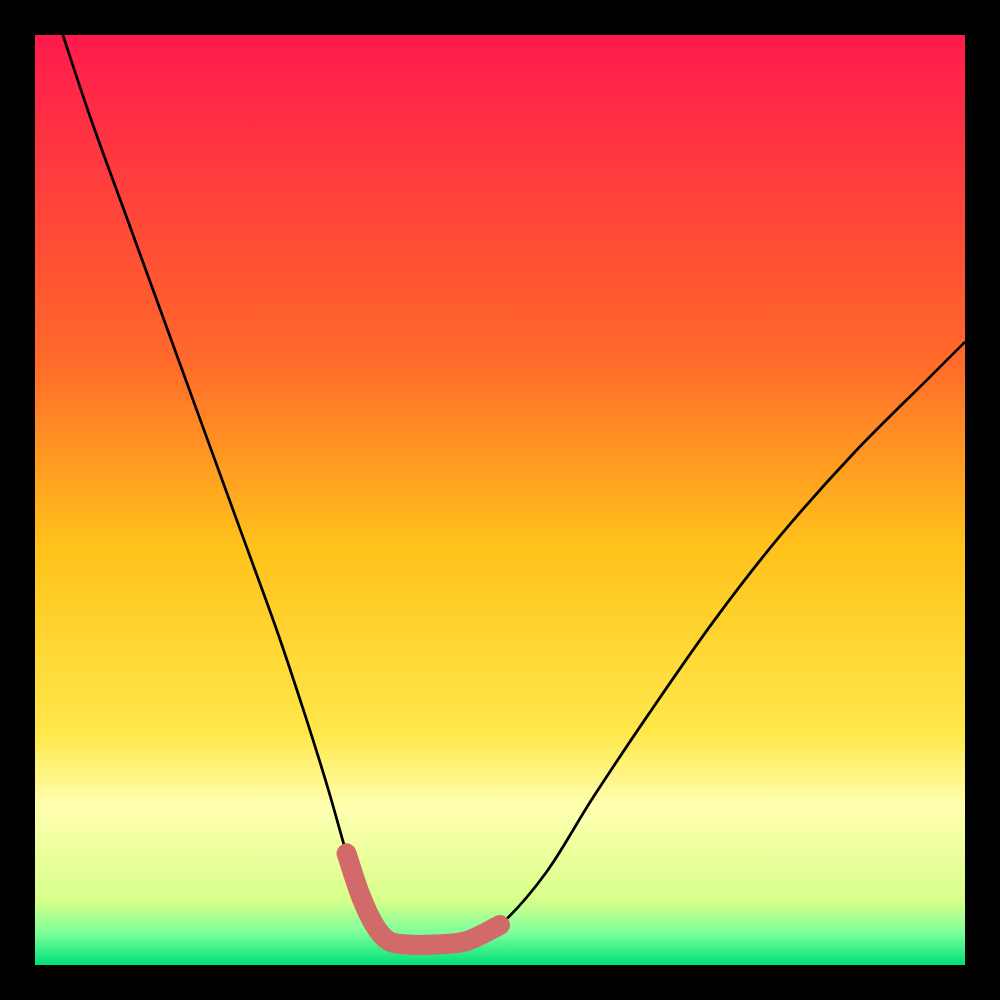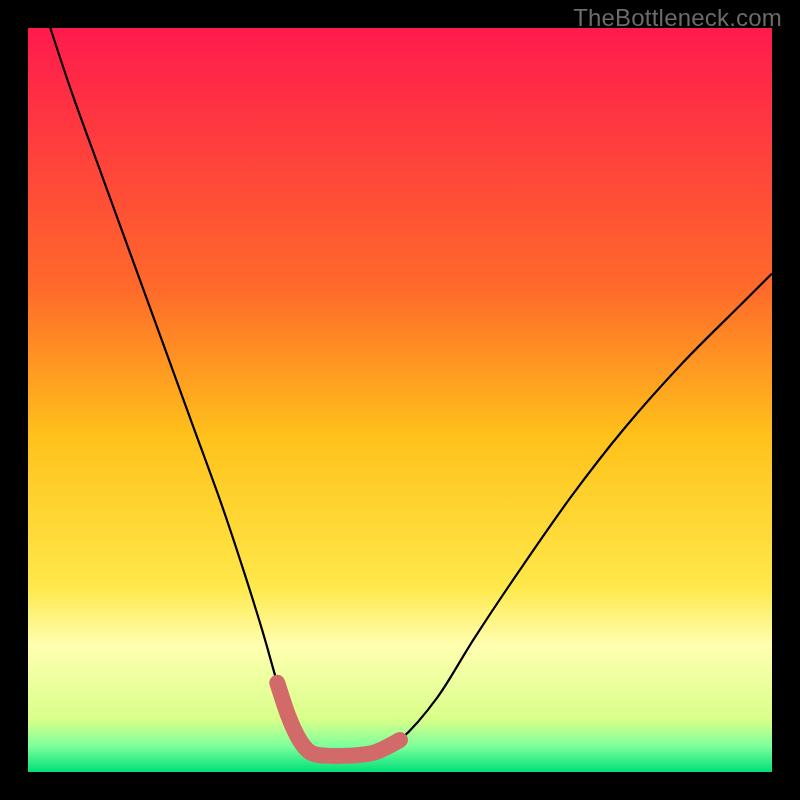--- a/index.html
+++ b/index.html
@@ -34,21 +34,20 @@
     letter-spacing: 0.2px;
     user-select: none;
   }
   svg { display: block; }
 </style>
 </head>
 <body>
 
 <div class="frame">
 
-  <div class="watermark">TheBottleneck.com</div>
 
   <div class="plot-area">
     <svg id="chart-svg" width="744" height="744" viewBox="0 0 744 744">
         <defs>
           <linearGradient id="bg-grad" x1="0" y1="0" x2="0" y2="1">
             <stop offset="0%" stop-color="#ff1a4d"></stop>
             <stop offset="35%" stop-color="#ff6a2a"></stop>
             <stop offset="55.00000000000001%" stop-color="#ffc21a"></stop>
             <stop offset="75%" stop-color="#ffe84a"></stop>
             <stop offset="83%" stop-color="#ffffb0"></stop>

